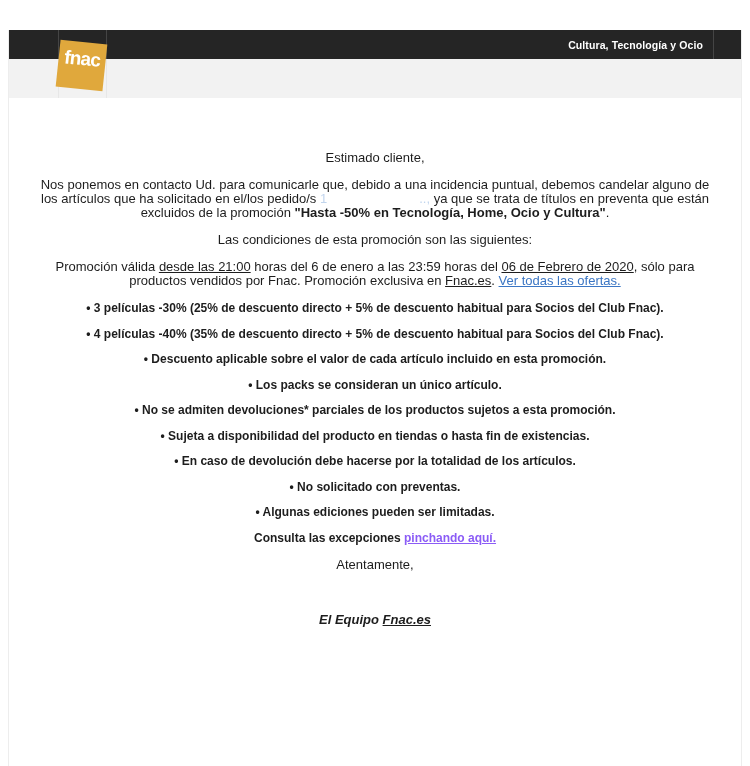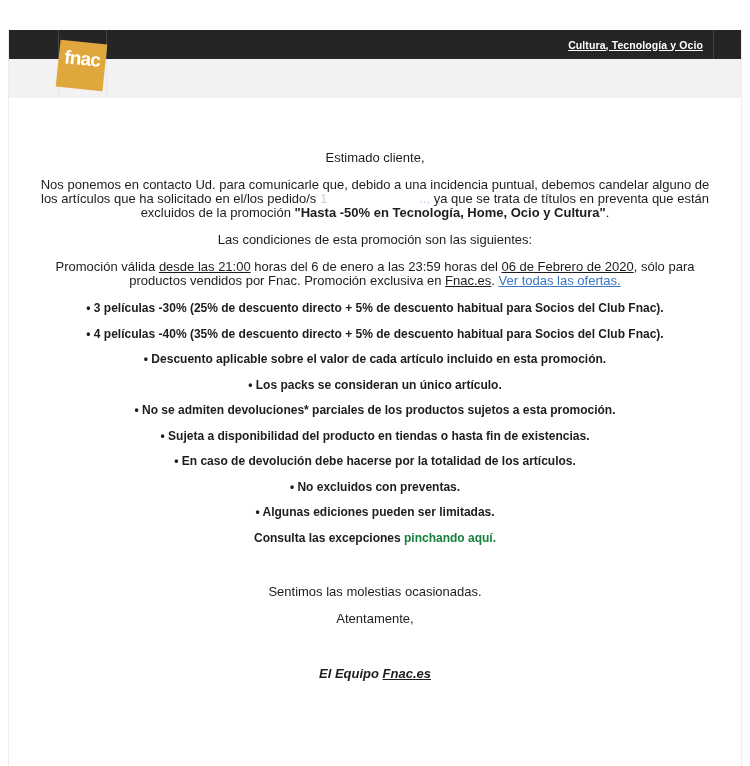--- a/index.html
+++ b/index.html
@@ -17,21 +17,21 @@
   .navbar{
     height:29px;background:#252525;position:relative;
     display:flex;align-items:center;justify-content:flex-end;
   }
   .nav-sep{position:absolute;top:0;bottom:0;width:1px;background:#454545;}
   .nav-sep.s1{left:49px;}
   .nav-sep.s2{left:97px;}
   .nav-sep.s3{right:27px;}
   .tagline{
     color:#ffffff;font-weight:bold;font-size:10.5px;
-    padding-right:38px;letter-spacing:0.1px;white-space:nowrap;text-decoration:underline;
+    padding-right:38px;letter-spacing:0.1px;white-space:nowrap;
   }
   .grayband{height:39px;background:#f2f2f2;position:relative;}
   .gray-sep{position:absolute;top:0;bottom:0;width:1px;background:#e7e7e7;}
   .gray-sep.g1{left:49px;}
   .gray-sep.g2{left:97px;}
   .logo{
     position:absolute;left:49px;top:12px;width:47px;height:47px;
     background:#E0A83C;transform:rotate(6deg);z-index:5;
     text-align:center;box-sizing:border-box;padding-top:7px;
   }
@@ -43,21 +43,21 @@
     padding:40px 10px 0;text-align:center;
     font-size:13px;line-height:14px;
   }
   .content p{margin:13px 0;white-space:nowrap;}
   .greeting{margin:0 0 15px;}
   .intro{margin-top:17px;}
   .cond-title{margin-top:17px;}
   .bullet{font-weight:bold;font-size:12px;margin:11.5px 0 !important;}
   .u{text-decoration:underline;}
   .link-blue{color:#3B76C4;font-weight:normal;text-decoration:underline;cursor:pointer;}
-  .link-orange{color:#15803d;cursor:pointer;}
+  .link-orange{color:#8b5cf6;text-decoration:underline;cursor:pointer;}
   .redact{color:#8FB3E0;opacity:0.55;}
   .redact-gap{display:inline-block;width:92px;}
   .apology{margin-top:40px !important;}
   .signature{margin-top:41px !important;font-weight:bold;font-style:italic;}
   .sig-link{color:#1d1d1d;text-decoration:underline;cursor:pointer;}
 </style>
 </head>
 <body>
 
 <div class="topspace"></div>
@@ -90,24 +90,23 @@
 
     <p class="validity"><span>Promoción válida </span><span class="u">desde las 21:00</span><span> horas del 6 de enero a las 23:59 horas del </span><span class="u">06 de Febrero de 2020</span><span>, sólo para</span><br><span>productos vendidos por Fnac. Promoción exclusiva en </span><a class="u sig-link">Fnac.es</a><span>. </span><a class="link-blue">Ver todas las ofertas.</a></p>
 
     <p class="bullet">• 3 películas -30% (25% de descuento directo + 5% de descuento habitual para Socios del Club Fnac).</p>
     <p class="bullet">• 4 películas -40% (35% de descuento directo + 5% de descuento habitual para Socios del Club Fnac).</p>
     <p class="bullet">• Descuento aplicable sobre el valor de cada artículo incluido en esta promoción.</p>
     <p class="bullet">• Los packs se consideran un único artículo.</p>
     <p class="bullet">• No se admiten devoluciones* parciales de los productos sujetos a esta promoción.</p>
     <p class="bullet">• Sujeta a disponibilidad del producto en tiendas o hasta fin de existencias.</p>
     <p class="bullet">• En caso de devolución debe hacerse por la totalidad de los artículos.</p>
-    <p class="bullet">• No excluidos con preventas.</p>
+    <p class="bullet">• No solicitado con preventas.</p>
     <p class="bullet">• Algunas ediciones pueden ser limitadas.</p>
 
     <p class="bullet"><span>Consulta las excepciones </span><a class="link-orange">pinchando aquí.</a></p>
 
-    <p class="apology">Sentimos las molestias ocasionadas.</p>
     <p>Atentamente,</p>
 
     <p class="signature"><span>El Equipo </span><a class="sig-link">Fnac.es</a></p>
 
   </div>
 </div>
 
 </body></html>

